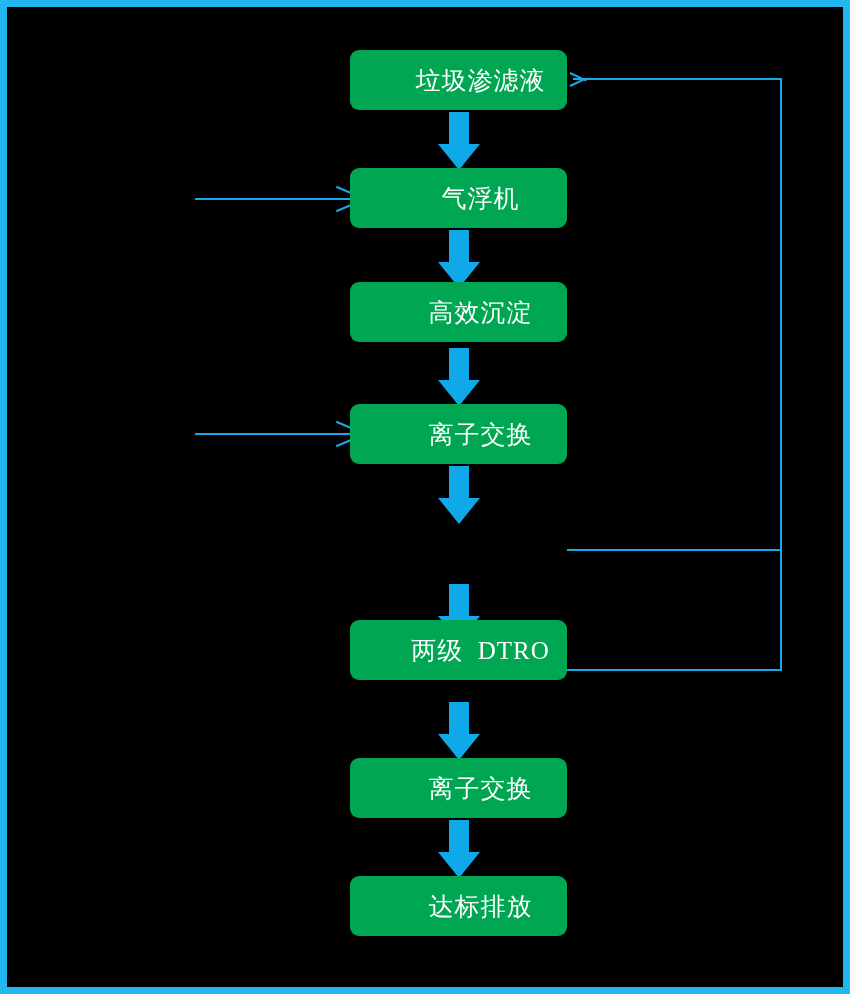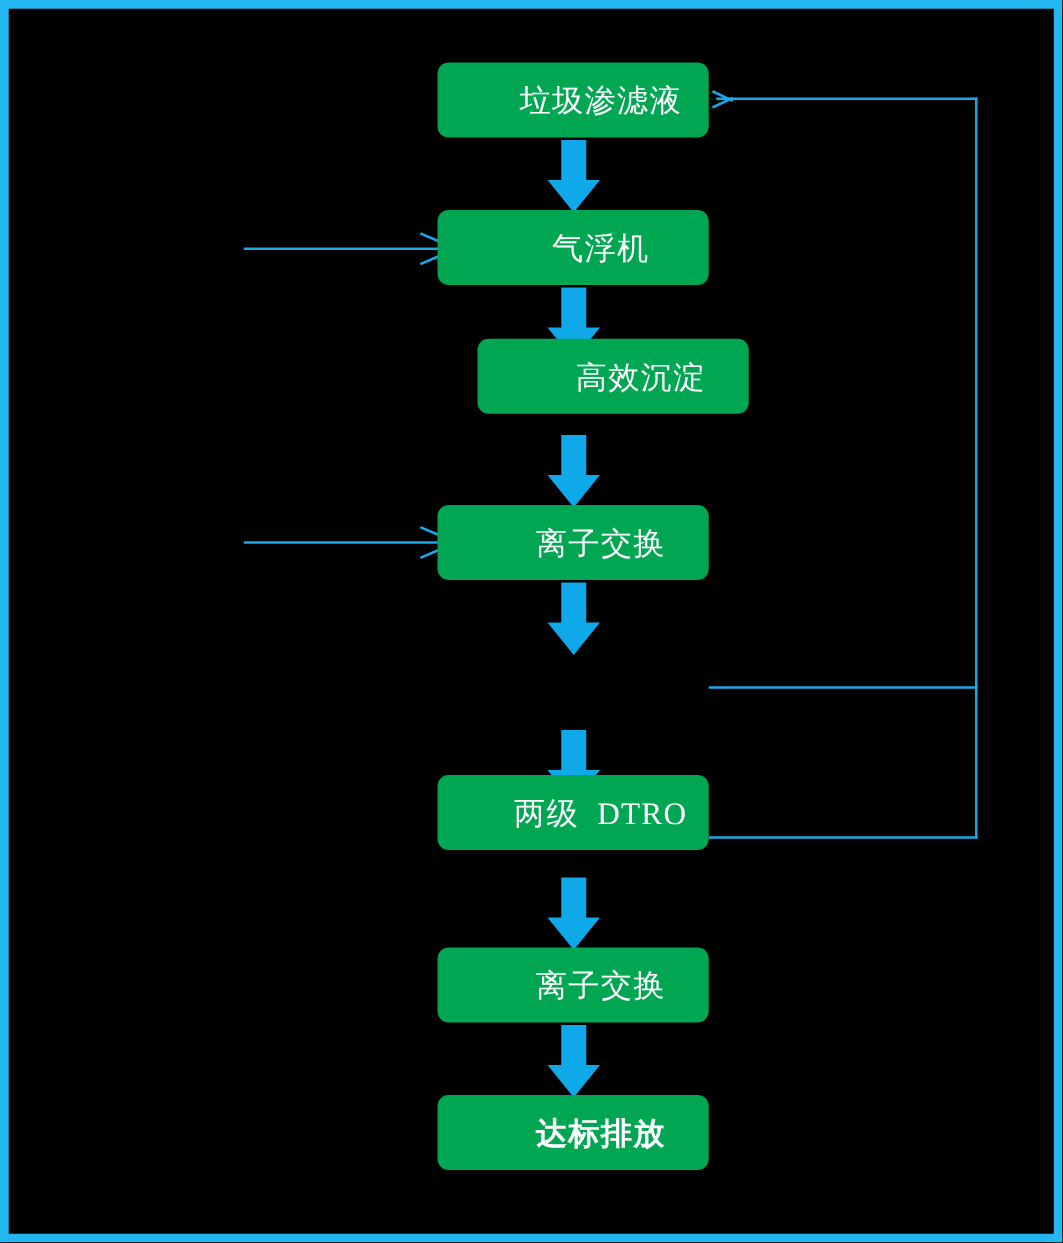--- a/index.html
+++ b/index.html
@@ -163,19 +163,19 @@
     <div class="shaft"></div>
     <div class="head"></div>
   </div>
   <div class="down-arrow" style="top:820px;">
     <div class="shaft"></div>
     <div class="head"></div>
   </div>
 
   <div class="node" style="top:50px;">垃圾渗滤液</div>
   <div class="node" style="top:168px;text-align:center;">气浮机</div>
-  <div class="node" style="top:271px;margin-left:32px;">高效沉淀</div>
+  <div class="node" style="top:282px;">高效沉淀</div>
   <div class="node" style="top:404px;">离子交换</div>
   <div class="node" style="top:620px;">两级  DTRO</div>
   <div class="node" style="top:758px;font-family:Liberation Mono, monospace;">离子交换</div>
-  <div class="node" style="top:876px;font-weight:bold;">达标排放</div>
+  <div class="node" style="top:876px;">达标排放</div>
 
 </div>
 
 </body></html>

